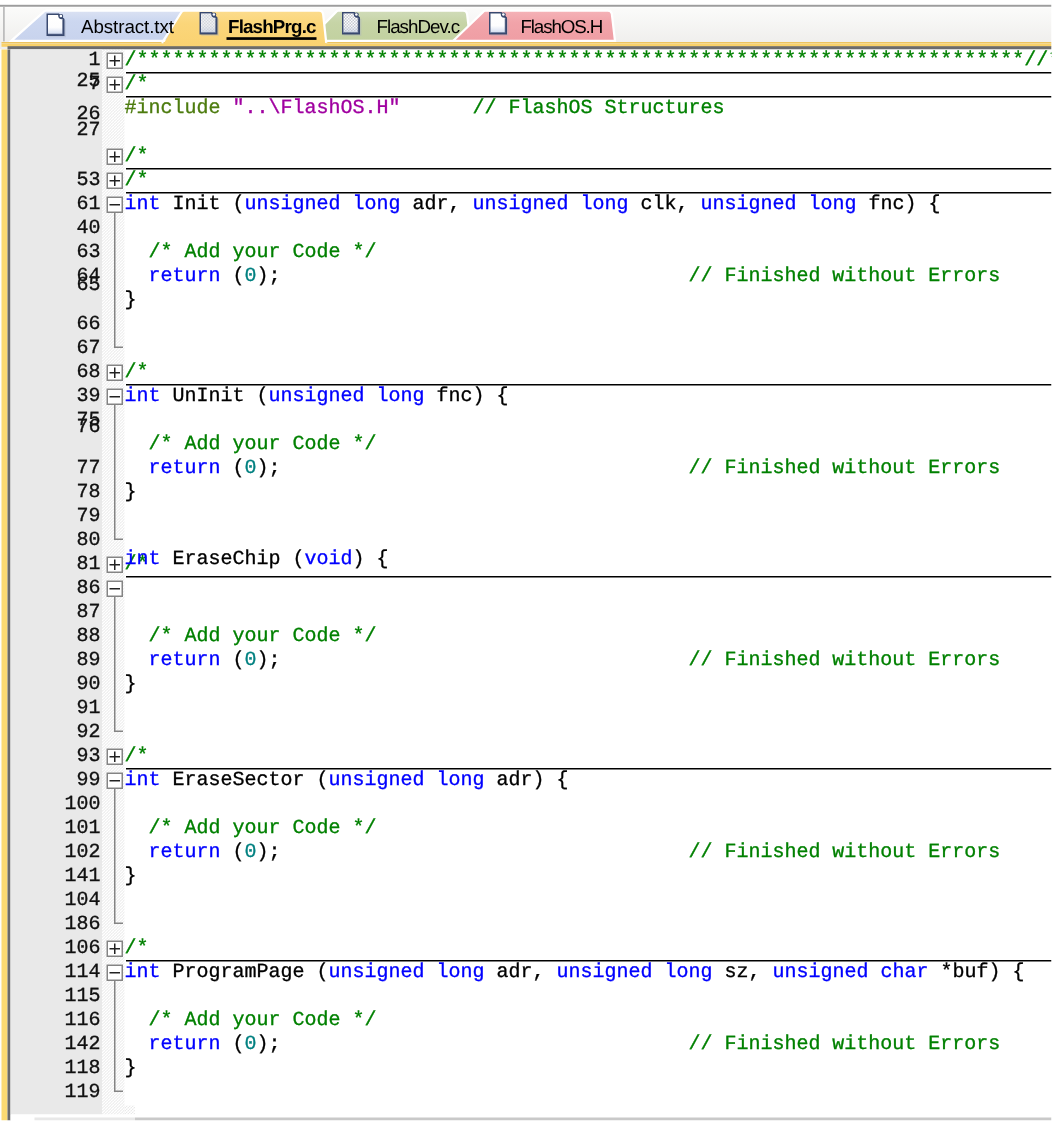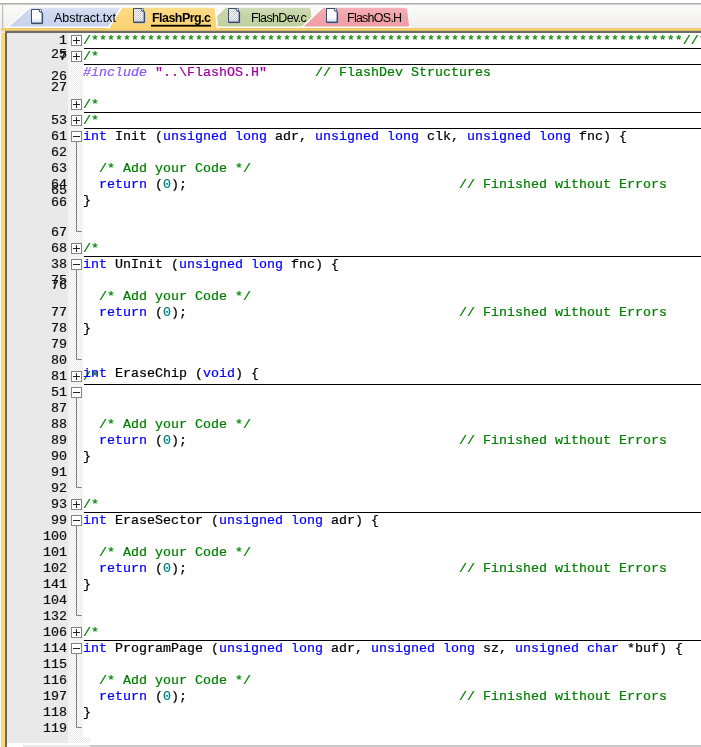--- a/index.html
+++ b/index.html
@@ -6,21 +6,21 @@
 #tb { position:absolute; left:0; top:0; }
 .tt { font-family:"Liberation Sans",sans-serif; font-size:12.5px; fill:#000; }
 #lyel { position:absolute; left:1px; top:33px; width:4px; height:714px; background:#fcda72; }
 #lbrd { position:absolute; left:5px; top:33px; width:2px; height:714px; background:#6a6a6a; }
 #gut { position:absolute; left:7px; top:33px; width:61px; height:710px; background:#e9e9e9; }
 #fm { position:absolute; left:68px; top:33px; width:15px; height:710px; background-image:linear-gradient(45deg,#e9e9e9 25%,transparent 25%,transparent 75%,#e9e9e9 75%),linear-gradient(45deg,#e9e9e9 25%,transparent 25%,transparent 75%,#e9e9e9 75%); background-size:2px 2px; background-position:0 0,1px 1px; }
 #fm2 { position:absolute; left:83px; top:737px; width:7px; height:6px; background-image:linear-gradient(45deg,#e9e9e9 25%,transparent 25%,transparent 75%,#e9e9e9 75%),linear-gradient(45deg,#e9e9e9 25%,transparent 25%,transparent 75%,#e9e9e9 75%); background-size:2px 2px; background-position:0 0,1px 1px; }
 .ln { position:absolute; left:7px; width:60px; height:16px; line-height:16px; text-align:right; font-size:13.3333px; color:#111; -webkit-text-stroke:0.22px #111; }
 .cl { position:absolute; left:83px; height:16px; line-height:16px; font-size:13.3333px; color:#000; white-space:pre; -webkit-text-stroke:0.22px currentColor; }
 .cl b,.ln b { font-weight:normal; }
-.k { color:#0000ff; } .c { color:#008000; } .s { color:#a000a0; } .p { color:#8b5cf6;font-style:italic; } .n { color:#008080; }
+.k { color:#0000ff; } .c { color:#008000; } .s { color:#a000a0; } .p { color:#4d7c0f; } .n { color:#008080; }
 .rule { position:absolute; left:84px; width:617px; height:1px; background:#000; }
 .fbox { position:absolute; left:71px; width:11px; height:11px; border:1px solid #848484; background:#fff; }
 .fbox::before { content:''; position:absolute; left:1px; right:1px; top:4px; height:1px; background:#222; }
 .fbox.plus::after { content:''; position:absolute; top:1px; bottom:1px; left:4px; width:1px; background:#222; }
 .vln { position:absolute; left:76px; width:1px; background:#848484; }
 .tick { position:absolute; left:76px; width:6px; height:1px; background:#848484; }
 #sbw { position:absolute; left:7px; top:743px; width:694px; height:4px; background:#fff; }
 #sbt { position:absolute; left:23px; top:745px; width:67px; height:2px; background:#e8e8e8; }
 #sbk { position:absolute; left:90px; top:745px; width:611px; height:2px; background:#c9c9c9; }
 </style></head>
@@ -121,63 +121,63 @@
     <div id="fm2"></div>
 <div class="ln" style="top:33px">1</div>
     <div class="cl" style="top:33px"><b class="c">/**************************************************************************//**</b></div>
     <div class="rule" style="top:48px"></div>
     <div class="fbox plus" style="top:35px"></div>
     <div class="ln" style="top:49px">7</div>
     <div class="cl" style="top:49px"><b class="c">/*</b></div>
     <div class="rule" style="top:64px"></div>
     <div class="fbox plus" style="top:51px"></div>
     <div class="ln" style="top:47px">25</div>
-    <div class="cl" style="top:65px"><b class="p">#include</b> <b class="s">"..\FlashOS.H"</b>      <b class="c">// FlashDev Structures</b></div>
+    <div class="cl" style="top:65px"><b class="p">#include</b> <b class="s">"..\FlashOS.H"</b>      <b class="c">// FlashOS Structures</b></div>
     <div class="ln" style="top:69px">26</div>
     <div class="ln" style="top:80px">27</div>
     <div class="cl" style="top:97px"><b class="c">/*</b></div>
     <div class="rule" style="top:112px"></div>
     <div class="fbox plus" style="top:99px"></div>
     <div class="ln" style="top:113px">53</div>
     <div class="cl" style="top:113px"><b class="c">/*</b></div>
     <div class="rule" style="top:128px"></div>
     <div class="fbox plus" style="top:115px"></div>
     <div class="ln" style="top:129px">61</div>
     <div class="cl" style="top:129px"><b class="k">int</b> Init (<b class="k">unsigned</b> <b class="k">long</b> adr, <b class="k">unsigned</b> <b class="k">long</b> clk, <b class="k">unsigned</b> <b class="k">long</b> fnc) {</div>
     <div class="fbox" style="top:131px"></div>
-    <div class="ln" style="top:145px">62</div>
+    <div class="ln" style="top:145px">40</div>
     <div class="ln" style="top:161px">63</div>
     <div class="cl" style="top:161px">  <b class="c">/* Add your Code */</b></div>
     <div class="ln" style="top:177px">64</div>
     <div class="cl" style="top:177px">  <b class="k">return</b> (<b class="n">0</b>);                                  <b class="c">// Finished without Errors</b></div>
     <div class="ln" style="top:183px">65</div>
     <div class="cl" style="top:193px">}</div>
-    <div class="ln" style="top:195px">66</div>
+    <div class="ln" style="top:209px">66</div>
     <div class="ln" style="top:225px">67</div>
     <div class="ln" style="top:241px">68</div>
     <div class="cl" style="top:241px"><b class="c">/*</b></div>
     <div class="rule" style="top:256px"></div>
     <div class="fbox plus" style="top:243px"></div>
-    <div class="ln" style="top:257px">38</div>
+    <div class="ln" style="top:257px">39</div>
     <div class="cl" style="top:257px"><b class="k">int</b> UnInit (<b class="k">unsigned</b> <b class="k">long</b> fnc) {</div>
     <div class="fbox" style="top:259px"></div>
     <div class="ln" style="top:273px">75</div>
     <div class="ln" style="top:278px">76</div>
     <div class="cl" style="top:289px">  <b class="c">/* Add your Code */</b></div>
     <div class="ln" style="top:305px">77</div>
     <div class="cl" style="top:305px">  <b class="k">return</b> (<b class="n">0</b>);                                  <b class="c">// Finished without Errors</b></div>
     <div class="ln" style="top:321px">78</div>
     <div class="cl" style="top:321px">}</div>
     <div class="ln" style="top:337px">79</div>
     <div class="ln" style="top:353px">80</div>
     <div class="ln" style="top:369px">81</div>
     <div class="cl" style="top:369px"><b class="c">/*</b></div>
     <div class="rule" style="top:384px"></div>
     <div class="fbox plus" style="top:371px"></div>
-    <div class="ln" style="top:385px">51</div>
+    <div class="ln" style="top:385px">86</div>
     <div class="cl" style="top:366px"><b class="k">int</b> EraseChip (<b class="k">void</b>) {</div>
     <div class="fbox" style="top:387px"></div>
     <div class="ln" style="top:401px">87</div>
     <div class="ln" style="top:417px">88</div>
     <div class="cl" style="top:417px">  <b class="c">/* Add your Code */</b></div>
     <div class="ln" style="top:433px">89</div>
     <div class="cl" style="top:433px">  <b class="k">return</b> (<b class="n">0</b>);                                  <b class="c">// Finished without Errors</b></div>
     <div class="ln" style="top:449px">90</div>
     <div class="cl" style="top:449px">}</div>
     <div class="ln" style="top:465px">91</div>
@@ -190,32 +190,32 @@
     <div class="cl" style="top:513px"><b class="k">int</b> EraseSector (<b class="k">unsigned</b> <b class="k">long</b> adr) {</div>
     <div class="fbox" style="top:515px"></div>
     <div class="ln" style="top:529px">100</div>
     <div class="ln" style="top:545px">101</div>
     <div class="cl" style="top:545px">  <b class="c">/* Add your Code */</b></div>
     <div class="ln" style="top:561px">102</div>
     <div class="cl" style="top:561px">  <b class="k">return</b> (<b class="n">0</b>);                                  <b class="c">// Finished without Errors</b></div>
     <div class="ln" style="top:577px">141</div>
     <div class="cl" style="top:577px">}</div>
     <div class="ln" style="top:593px">104</div>
-    <div class="ln" style="top:609px">132</div>
+    <div class="ln" style="top:609px">186</div>
     <div class="ln" style="top:625px">106</div>
     <div class="cl" style="top:625px"><b class="c">/*</b></div>
     <div class="rule" style="top:640px"></div>
     <div class="fbox plus" style="top:627px"></div>
     <div class="ln" style="top:641px">114</div>
     <div class="cl" style="top:641px"><b class="k">int</b> ProgramPage (<b class="k">unsigned</b> <b class="k">long</b> adr, <b class="k">unsigned</b> <b class="k">long</b> sz, <b class="k">unsigned</b> <b class="k">char</b> *buf) {</div>
     <div class="fbox" style="top:643px"></div>
     <div class="ln" style="top:657px">115</div>
     <div class="ln" style="top:673px">116</div>
     <div class="cl" style="top:673px">  <b class="c">/* Add your Code */</b></div>
-    <div class="ln" style="top:689px">197</div>
+    <div class="ln" style="top:689px">142</div>
     <div class="cl" style="top:689px">  <b class="k">return</b> (<b class="n">0</b>);                                  <b class="c">// Finished without Errors</b></div>
     <div class="ln" style="top:705px">118</div>
     <div class="cl" style="top:705px">}</div>
     <div class="ln" style="top:721px">119</div>
 <div class="vln" style="top:142px;height:90px"></div>
     <div class="tick" style="top:231px"></div>
     <div class="vln" style="top:270px;height:90px"></div>
     <div class="tick" style="top:359px"></div>
     <div class="vln" style="top:398px;height:90px"></div>
     <div class="tick" style="top:487px"></div>

